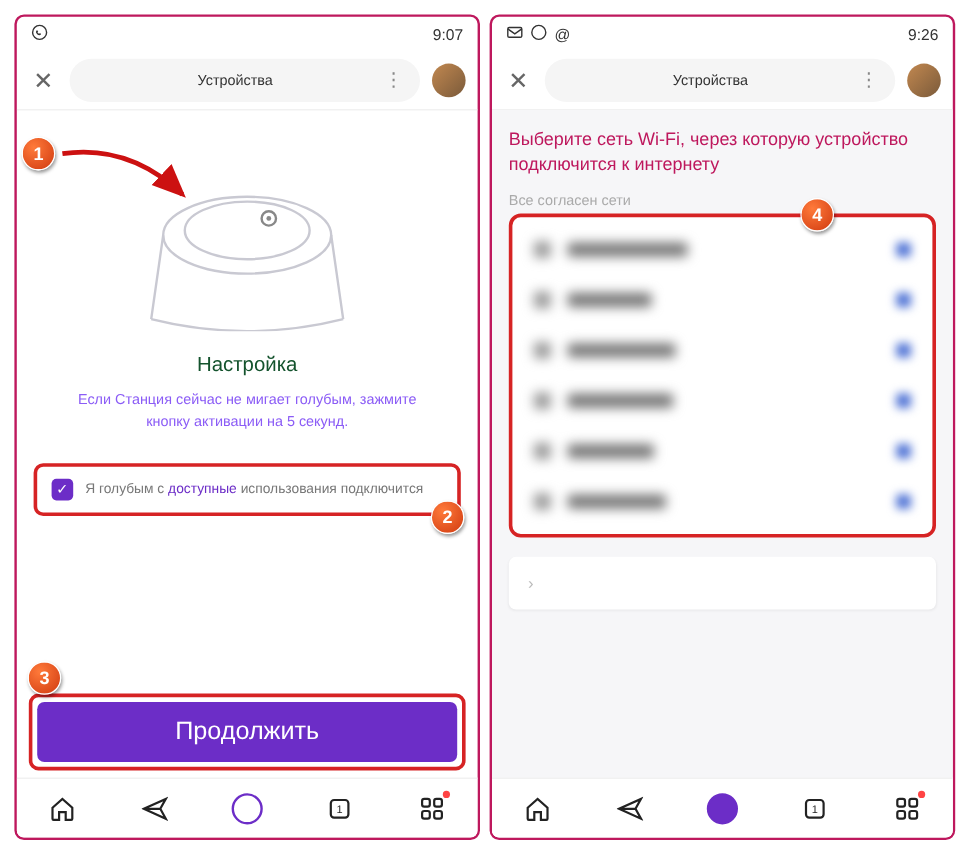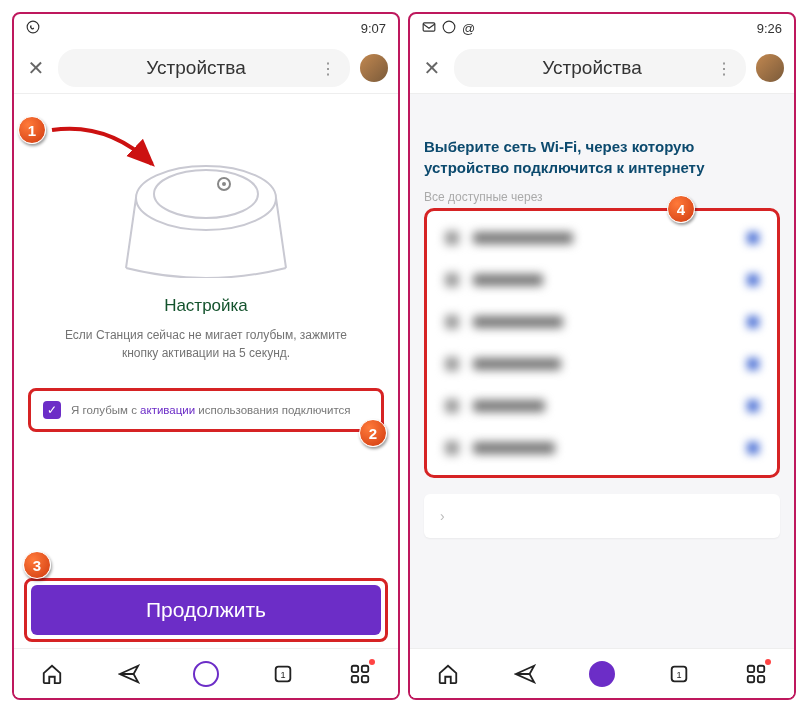--- a/index.html
+++ b/index.html
@@ -4,41 +4,41 @@
 <style>
 * { margin: 0; padding: 0; box-sizing: border-box; }
 body { font-family: -apple-system, BlinkMacSystemFont, "Segoe UI", Arial, sans-serif; background: #fff; }
 .container { display: flex; gap: 8px; padding: 12px; }
 .phone { width: 388px; height: 688px; border: 2px solid #be185d; border-radius: 8px; background: #fff; position: relative; display: flex; flex-direction: column; overflow: hidden; }
 .status-bar { display: flex; justify-content: space-between; align-items: center; padding: 6px 12px; font-size: 13px; color: #333; }
 .status-icons { display: flex; gap: 6px; align-items: center; }
 .app-header { display: flex; align-items: center; padding: 6px 10px; gap: 10px; border-bottom: 1px solid #eee; }
 .close-btn { font-size: 20px; color: #666; width: 24px; text-align: center; }
 .header-pill { flex: 1; background: #f5f5f5; border-radius: 18px; padding: 8px 14px; display: flex; align-items: center; justify-content: space-between; }
-.header-title { font-size: 19px; color: #333; margin: 0 auto; }
+.header-title { font-size: 12px; color: #333; margin: 0 auto; }
 .more-icon { color: #888; font-size: 16px; }
 .avatar { width: 28px; height: 28px; border-radius: 50%; background: linear-gradient(135deg,#c28850,#7a5a3a); }
 .content { flex: 1; padding: 14px; display: flex; flex-direction: column; overflow: hidden; position: relative; }
 .device-illus { margin: 20px auto 12px; width: 200px; height: 150px; position: relative; }
 .setup-title { text-align: center; font-size: 17px; color: #14532d; margin-top: 6px; }
-.setup-sub { text-align: center; font-size: 12px; color: #737373; margin-top: 10px; line-height: 1.5; padding: 0 18px; }
+.setup-sub { text-align: center; font-size: 12px; color: #8b5cf6; margin-top: 10px; line-height: 1.5; padding: 0 18px; }
 .consent-box { margin-top: 26px; border: 3px solid #d62324; border-radius: 8px; padding: 10px 12px; display: flex; align-items: center; gap: 10px; position: relative; }
 .checkbox { width: 18px; height: 18px; border-radius: 4px; background: #6c2dc7; display: flex; align-items: center; justify-content: center; color: #fff; font-size: 12px; flex-shrink: 0; }
 .consent-text { font-size: 11.5px; color: #777; }
 .consent-text .link { color: #6c2dc7; }
 .continue-wrap { position: absolute; bottom: 56px; left: 10px; right: 10px; border: 3px solid #d62324; border-radius: 8px; padding: 4px; }
 .continue-btn { background: #6c2dc7; color: #fff; text-align: center; padding: 13px; border-radius: 6px; font-size: 21px; }
 .bottom-nav { position: absolute; bottom: 0; left: 0; right: 0; height: 50px; display: flex; justify-content: space-around; align-items: center; border-top: 1px solid #eee; background: #fff; }
 .nav-item { width: 26px; height: 26px; display: flex; align-items: center; justify-content: center; color: #333; position: relative; }
 .nav-circle { width: 26px; height: 26px; border-radius: 50%; border: 2px solid #6c2dc7; background: #6c2dc7; }
 .nav-circle.outline { background: #fff; }
 .nav-dot { width: 6px; height: 6px; border-radius: 50%; background: #f44; position: absolute; top: -2px; right: -2px; }
 .callout { position: absolute; width: 28px; height: 28px; border-radius: 50%; background: radial-gradient(circle at 35% 30%, #ff7a3a, #d03a10); border: 1px solid #fff; box-shadow: 1px 2px 3px rgba(0,0,0,0.4); color: #fff; font-weight: bold; font-size: 15px; display: flex; align-items: center; justify-content: center; z-index: 20; }
 .arrow { position: absolute; z-index: 19; }
-.wifi-heading { font-size: 15px; font-weight: 700; color: #0c4a6e; line-height: 1.4; margin-bottom: 12px; margin-top: 28px; }
+.wifi-heading { font-size: 15px; font-weight: 400; color: #be185d; line-height: 1.4; margin-bottom: 12px; }
 .wifi-sub { font-size: 12px; color: #aaa; margin-bottom: 4px; }
 .wifi-list-box { border: 3px solid #d62324; border-radius: 10px; padding: 6px 4px; background: #fff; position: relative; }
 .wifi-item { display: flex; align-items: center; justify-content: space-between; padding: 14px 14px; }
 .wifi-left { display: flex; align-items: center; gap: 14px; filter: blur(5px); }
 .wifi-sig { width: 14px; height: 14px; background: #999; border-radius: 2px; }
 .wifi-name { width: 90px; height: 12px; background: #777; border-radius: 3px; }
 .wifi-lock { width: 12px; height: 12px; background: #4a6fd4; border-radius: 2px; filter: blur(4px); }
 .hidden-net { margin-top: 16px; background: #fff; padding: 14px 16px; font-size: 14px; color: #222; display: flex; justify-content: space-between; align-items: center; border-radius: 6px; box-shadow: 0 1px 2px rgba(0,0,0,0.05); }
 .chev { color: #bbb; }
 </style>
@@ -93,21 +93,21 @@
           <circle cx="118" cy="56" r="2" fill="#888"></circle>
         </svg>
       </div>
 
       <div class="setup-title">Настройка</div>
       <div class="setup-sub">Если Станция сейчас не мигает голубым, зажмите кнопку активации на 5 секунд.</div>
 
       <div class="consent-box">
         <div class="checkbox">✓</div>
         <div class="consent-text">
-          <span>Я голубым с </span><span class="link">активации</span><span> использования подключится</span>
+          <span>Я голубым с </span><span class="link">доступные</span><span> использования подключится</span>
         </div>
         <div class="callout" style="bottom:-18px;right:-6px;">
             <span>2</span>
           </div>
       </div>
 
       <div class="continue-wrap">
         <div class="callout" style="top:-30px;left:-4px;">
             <span>3</span>
           </div>
@@ -167,21 +167,21 @@
       <div class="header-pill">
         <span></span>
         <span class="header-title">Устройства</span>
         <span class="more-icon">⋮</span>
       </div>
       <div class="avatar"></div>
     </div>
 
     <div class="content" style="background:#f6f6f8;">
       <div class="wifi-heading">Выберите сеть Wi-Fi, через которую устройство подключится к интернету</div>
-      <div class="wifi-sub">Все доступные через</div>
+      <div class="wifi-sub">Все согласен сети</div>
 
       <div class="wifi-list-box">
         <div class="callout" style="top:-16px;right:82px;">
             <span>4</span>
           </div>
         <div id="wifi-items">
             <div class="wifi-item">
               <div class="wifi-left">
                 <div class="wifi-sig"></div>
                 <div class="wifi-name" style="width:100px"></div>

